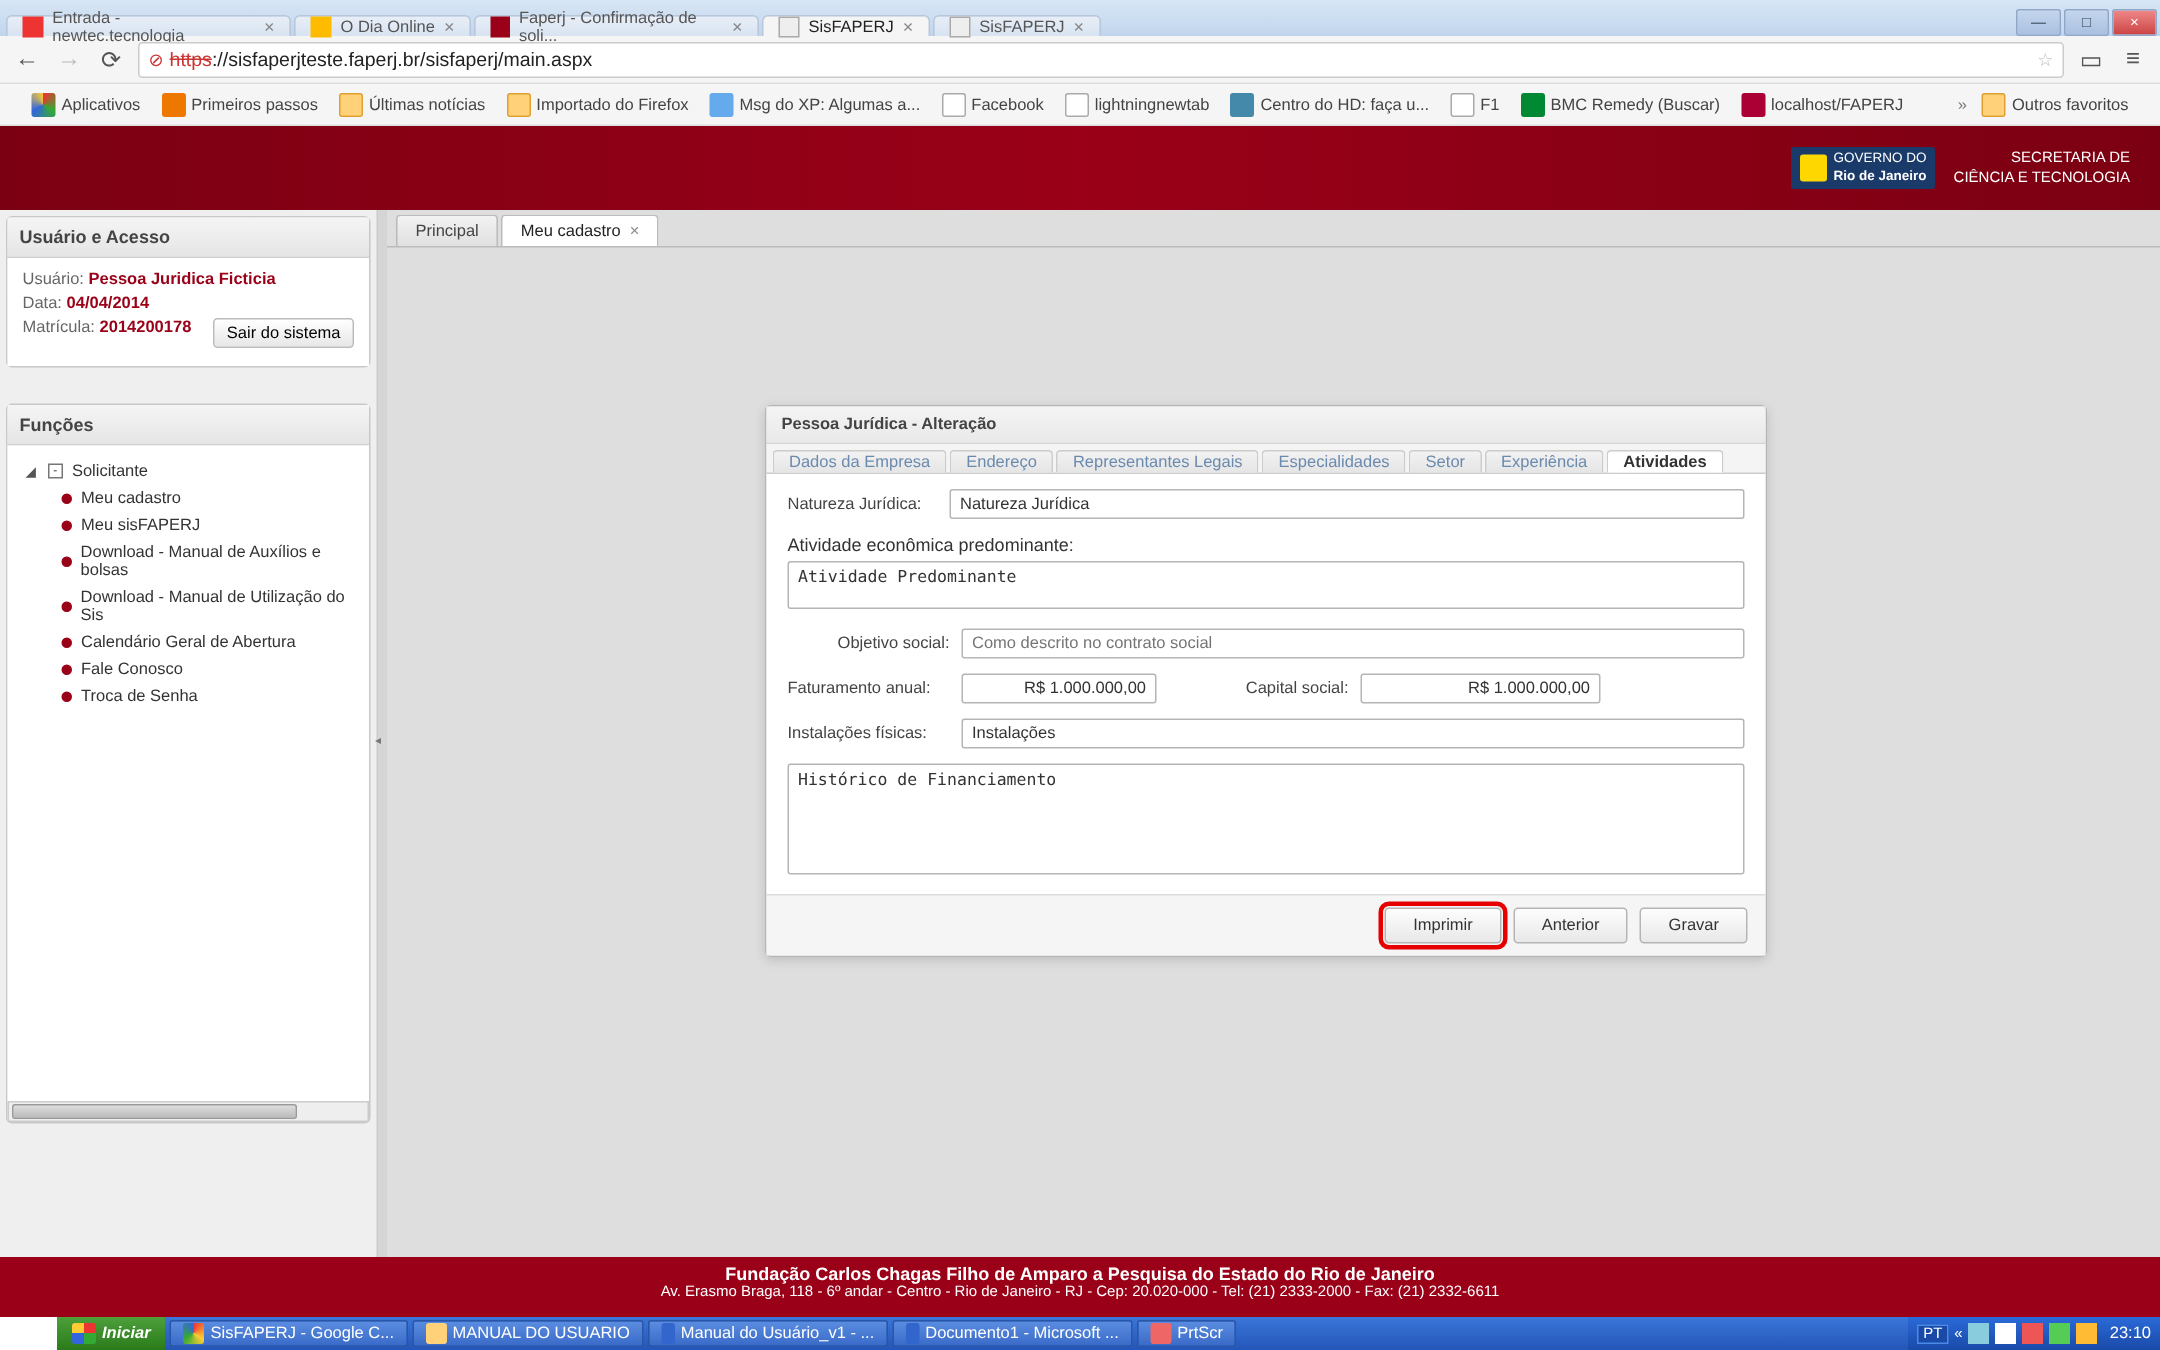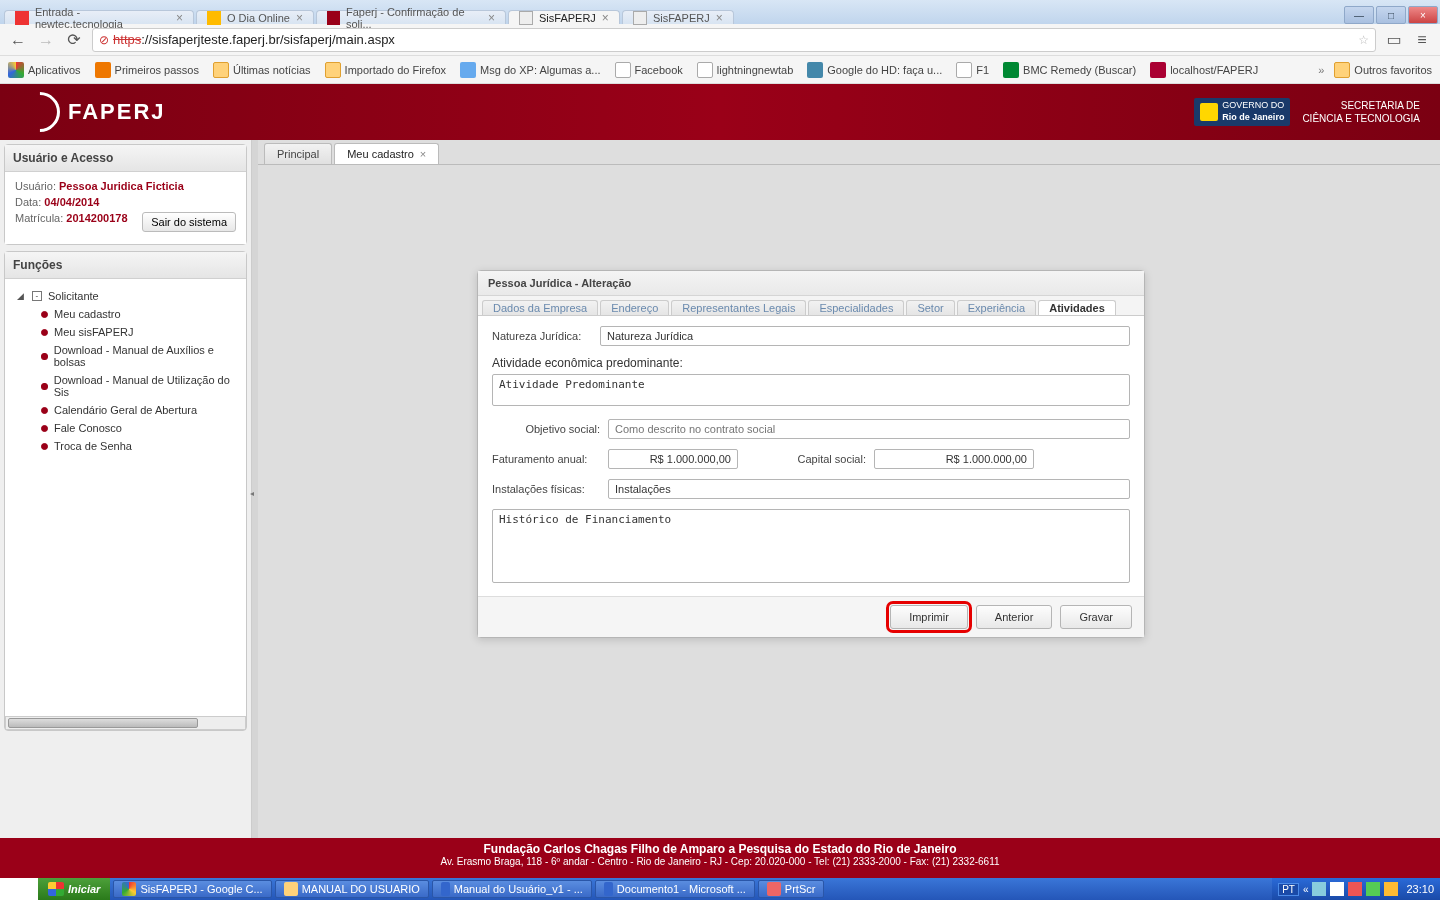--- a/index.html
+++ b/index.html
@@ -17,40 +17,40 @@
 
 .addr-bar { height: 32px; background: #f5f5f5; display:flex; align-items:center; padding: 0 8px; gap: 8px; border-bottom:1px solid #ddd; }
 .nav-icon { width:20px; height:20px; display:flex; align-items:center; justify-content:center; color:#555; cursor:pointer; font-size:16px; }
 .url-box { flex:1; display:flex; align-items:center; padding:0 6px; border:1px solid #ccc; border-radius:3px; height:24px; background:#fff; }
 .url-box .lock { color:#c33; font-size:12px; margin-right:4px; }
 .url-text { font-size:13px; color:#777; }
 .url-text .strike { text-decoration: line-through; color:#c33; }
 .url-text .dark { color:#222; }
 
 
-.bookmarks { height: 28px; background:#f5f5f5; border-bottom:1px solid #ddd; display:flex; align-items:center; padding:0 4px; gap:6px; font-size:11px; color:#444; overflow:hidden; }
+.bookmarks { height: 28px; background:#f5f5f5; border-bottom:1px solid #ddd; display:flex; align-items:center; padding:0 17px; gap:6px; font-size:11px; color:#444; overflow:hidden; }
 .bm { display:flex; align-items:center; gap:4px; padding:2px 4px; cursor:pointer; white-space:nowrap; }
 .bm .bi { width:16px; height:16px; display:inline-block; background:#ffcc66; border-radius:2px; }
 .bm .bi.folder { background:#ffd27a; border:1px solid #e0a030; }
 .bookmarks .spacer { flex:1; }
 
 
 .banner { height: 56px; background: linear-gradient(to right,#7b0012,#9a0018,#7b0012); position:relative; display:flex; align-items:center; color:#fff; padding:0 20px; }
 .logo { display:flex; align-items:center; gap:8px; }
 .logo-swirl { width:40px; height:40px; border:3px solid #fff; border-radius:50%; border-left-color:transparent; border-bottom-color:transparent; transform:rotate(45deg); }
 .logo-text { font-size:22px; font-weight:bold; letter-spacing:2px; }
 .banner-right { margin-left:auto; text-align:right; font-size:10px; line-height:1.3; display:flex; align-items:center; gap:12px; }
 .gov-box { background:#1a3a6a; padding:2px 6px; border-radius:2px; font-size:9px; display:flex; align-items:center; gap:4px; }
 .gov-shield { width:18px; height:18px; background:#ffd700; border-radius:2px; }
 .font-sz { position:absolute; right:20px; bottom:-14px; font-size:11px; font-weight:bold; color:#fff; }
 
 
 .main-layout { display:flex; height: calc(900px - 24px - 32px - 28px - 56px - 40px - 22px); }
 .sidebar { width: 252px; background:#efefef; border-right:1px solid #ccc; padding:4px; }
-.panel { background:linear-gradient(to bottom,#f8f8f8,#eaeaea); border:1px solid #c8c8c8; border-radius:4px; margin-bottom:6px; }
+.panel { background:linear-gradient(to bottom,#f8f8f8,#eaeaea); border:1px solid #c8c8c8; border-radius:4px; margin-bottom:24px; }
 .panel-h { padding:6px 8px; font-weight:bold; font-size:12px; color:#444; border-bottom:1px solid #d0d0d0; background:linear-gradient(to bottom,#f5f5f5,#e5e5e5); }
 .panel-b { padding:8px 10px; font-size:11px; background:#fff; }
 .kv { margin-bottom:4px; }
 .kv .k { color:#666; }
 .kv .v { color:#9a0018; font-weight:bold; }
 .logout-btn { float:right; background:linear-gradient(to bottom,#fff,#e7e7e7); border:1px solid #bbb; border-radius:3px; padding:3px 8px; font-size:11px; cursor:pointer; }
 .tree { list-style:none; padding:4px 0 4px 4px; font-size:11px; }
 .tree li { padding:3px 4px; display:flex; align-items:center; gap:6px; cursor:pointer; }
 .tree .root::before { content:"▸"; font-size:9px; color:#555; margin-right:2px; }
 .tree .root.open::before { content:"◢"; }
@@ -59,21 +59,21 @@
 .bullet.fill { background:#9a0018; }
 .scrollbar-h { height:14px; background:#eee; border:1px solid #ccc; margin-top:auto; position:relative; }
 .scrollbar-h .thumb { position:absolute; left:2px; top:1px; height:10px; width:190px; background:linear-gradient(to bottom,#ddd,#bbb); border:1px solid #999; border-radius:2px; }
 
 .content { flex:1; background:#dedede; position:relative; }
 .page-tabs { background:#dedede; border-bottom:1px solid #bbb; display:flex; padding:3px 6px 0; gap:2px;text-align:right; }
 .ptab { padding:4px 12px; background:linear-gradient(to bottom,#f2f2f2,#e0e0e0); border:1px solid #bbb; border-bottom:none; border-radius:3px 3px 0 0; font-size:11px; color:#444; cursor:pointer; }
 .ptab.active { background:#fff; color:#222; font-weight:normal; }
 .ptab .tx { margin-left:6px; color:#888; font-size:11px; cursor:pointer; }
 
-.form-window { position:absolute; left:219px; top:130px; width:668px; background:#f9f9f9; border:1px solid #b5b5b5; border-radius:4px; box-shadow:0 2px 8px rgba(0,0,0,0.15); }
+.form-window { position:absolute; left:252px; top:130px; width:668px; background:#f9f9f9; border:1px solid #b5b5b5; border-radius:4px; box-shadow:0 2px 8px rgba(0,0,0,0.15); }
 .fw-title { padding:6px 10px; font-weight:bold; font-size:11px; color:#444; border-bottom:1px solid #d5d5d5; background:linear-gradient(to bottom,#f4f4f4,#e9e9e9); }
 .fw-tabs { display:flex; padding:4px 4px 0; gap:0; border-bottom:1px solid #ccc; background:#f4f4f4; }
 .fwtab { padding:1px 10px; font-size:11px; color:#6a8aae; background:linear-gradient(to bottom,#f2f2f2,#e5e5e5); border:1px solid #ccc; border-bottom:none; border-radius:3px 3px 0 0; margin-right:2px; cursor:pointer; }
 .fwtab.active { background:#fff; color:#333; font-weight:bold; }
 .fw-body { padding:10px 14px; background:#fff; }
 .frow { display:flex; align-items:center; gap:8px; margin-bottom:10px; font-size:11px; }
 .frow label { color:#444; }
 .finput { border:1px solid #b5b5b5; border-radius:2px; padding:3px 6px; font-size:11px; background:#fff; color:#333; }
 .finput.full { width:100%; }
 .finput.ph { color:#999; }
@@ -176,21 +176,21 @@
   <div class="bm">
       <span class="bi" style="background:#fff;border:1px solid #aaa"></span>
       <span>Facebook</span>
     </div>
   <div class="bm">
       <span class="bi" style="background:#fff;border:1px solid #aaa"></span>
       <span>lightningnewtab</span>
     </div>
   <div class="bm">
       <span class="bi" style="background:#48a"></span>
-      <span>Google do HD: faça u...</span>
+      <span>Centro do HD: faça u...</span>
     </div>
   <div class="bm">
       <span class="bi" style="background:#fff;border:1px solid #aaa"></span>
       <span>F1</span>
     </div>
   <div class="bm">
       <span class="bi" style="background:#083"></span>
       <span>BMC Remedy (Buscar)</span>
     </div>
   <div class="bm">
@@ -199,24 +199,20 @@
     </div>
   <div class="spacer"></div>
   <div style="color:#777">»</div>
   <div class="bm">
       <span class="bi folder"></span>
       <span>Outros favoritos</span>
     </div>
 </div>
 
 <div class="banner">
-  <div class="logo">
-    <div class="logo-swirl"></div>
-    <div class="logo-text">FAPERJ</div>
-  </div>
   <div class="banner-right">
     <div class="gov-box">
       <span class="gov-shield"></span>
       <span><span>GOVERNO DO</span><br><b>Rio de Janeiro</b></span>
     </div>
     <div><span>SECRETARIA DE</span><br><span>CIÊNCIA E TECNOLOGIA</span></div>
   </div>
   <div class="font-sz"><span>A+</span> <span>A-</span></div>
 </div>
 

